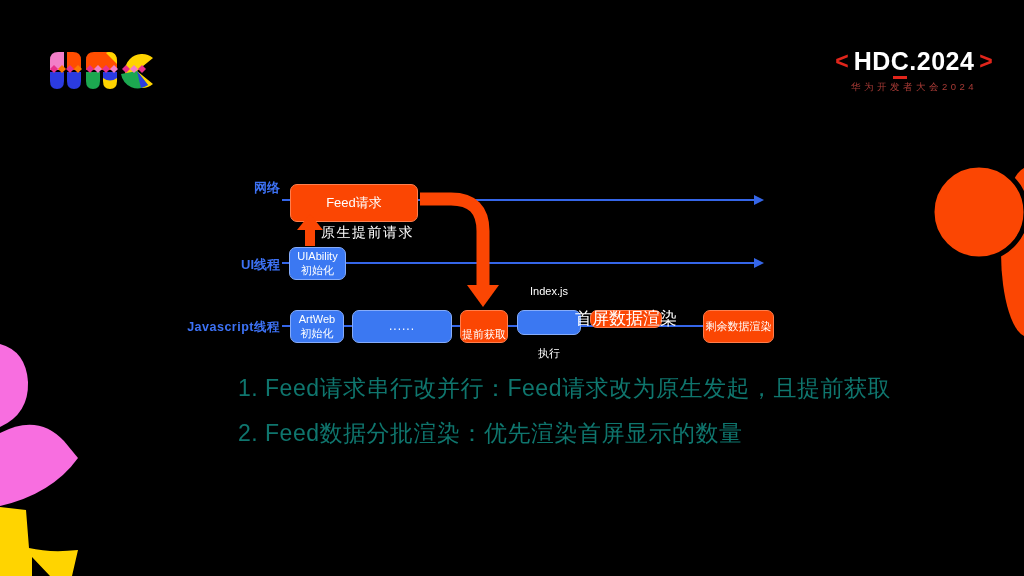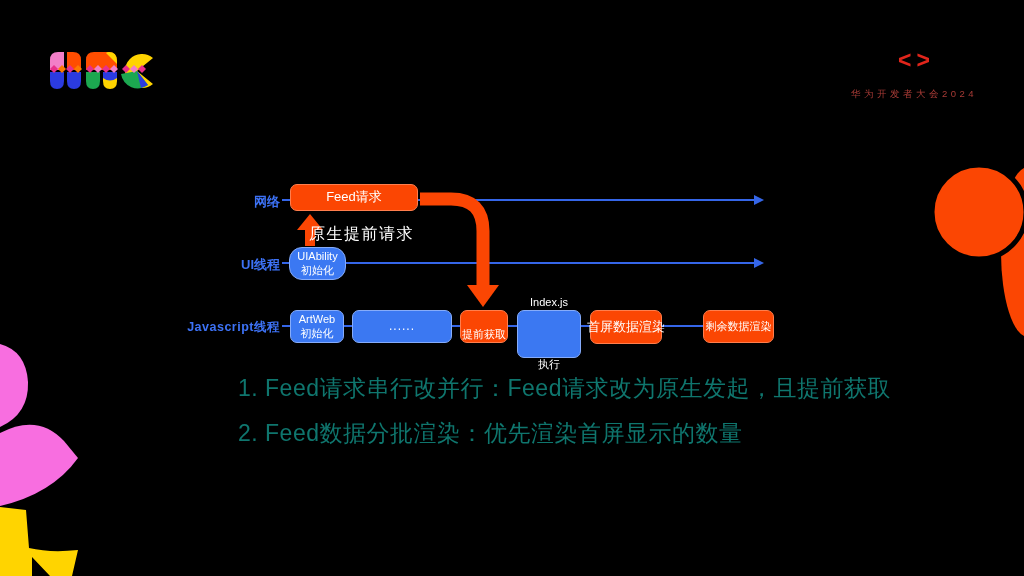--- a/index.html
+++ b/index.html
@@ -9,50 +9,50 @@
   }
   .slide *{box-sizing:border-box;}
   svg.layer{position:absolute;left:0;top:0;}
   
   .logo-svg{position:absolute;left:50px;top:52px;z-index:2;}
   .brand{position:absolute;left:834px;top:49px;width:160px;z-index:2;}
   .brand-main{display:flex;align-items:center;justify-content:center;gap:5px;}
   .brand-bracket{color:#e1251b;font-size:23px;font-weight:700;line-height:1;}
   .brand-name{position:relative;color:#ffffff;font-size:25px;font-weight:700;line-height:1;letter-spacing:0.5px;}
   .brand-underscore{position:absolute;left:39px;bottom:-5px;width:14px;height:3px;background:#e1251b;}
-  .brand-sub{margin-top:16px;text-align:center;color:#a83b36;font-size:9.5px;letter-spacing:3.5px;white-space:nowrap;}
+  .brand-sub{margin-top:7px;text-align:center;color:#a83b36;font-size:9.5px;letter-spacing:3.5px;white-space:nowrap;}
   .page-title{
     position:absolute;top:94px;left:0;right:0;text-align:center;z-index:2;
     color:#ffffff;font-size:31px;font-weight:500;letter-spacing:1px;
   }
   
   .lane-label{
     position:absolute;right:744px;text-align:right;z-index:2;
     color:#3d72f5;font-size:13px;font-weight:700;white-space:nowrap;
   }
-  .lane-label.network{top:193px;}
+  .lane-label.network{top:179px;}
   .lane-label.ui{top:256px;}
   .lane-label.js{top:319px;font-size:12.5px;letter-spacing:0.5px;}
   .box{
     position:absolute;z-index:2;display:flex;flex-direction:column;align-items:center;justify-content:center;
     color:#ffffff;border-radius:7px;text-align:center;line-height:1.25;white-space:nowrap;
   }
   .box.orange{background:#fb4603;border:1px solid #ff7e4d;}
   .box.blue{background:#3b78f2;border:1px solid #86acfa;}
-  .box.feed{left:290px;top:184px;width:128px;height:27px;font-size:13px;}
-  .box.uiability{left:289px;top:247px;width:57px;height:33px;font-size:11px;border-radius:13px;}
+  .box.feed{left:290px;top:184px;width:128px;height:38px;font-size:13px;}
+  .box.uiability{left:289px;top:247px;width:57px;height:33px;font-size:11px;}
   .box.artweb{left:290px;top:310px;width:54px;height:33px;font-size:11px;}
   .box.dots{left:352px;top:310px;width:100px;height:33px;font-size:12px;letter-spacing:1px;}
   .box.prefetch{left:460px;top:310px;width:48px;height:33px;font-size:11px;justify-content:flex-end;}
-  .box.indexjs{left:517px;top:310px;width:64px;height:48px;font-size:11px;gap:48px;}
-  .box.firstscreen{left:590px;top:310px;width:72px;height:34px;font-size:13px;}
+  .box.indexjs{left:517px;top:310px;width:64px;height:25px;font-size:11px;gap:48px;}
+  .box.firstscreen{left:590px;top:310px;width:72px;height:18px;font-size:17px;}
   .box.remaining{left:703px;top:310px;width:71px;height:33px;font-size:11px;}
   .prefetch-note{
-    position:absolute;left:309px;top:224px;z-index:3;
-    color:#ffffff;font-size:16px;letter-spacing:1.5px;white-space:nowrap;
+    position:absolute;left:321px;top:224px;z-index:3;
+    color:#ffffff;font-size:14px;letter-spacing:1.5px;white-space:nowrap;
   }
   
   .note{position:absolute;left:238px;z-index:2;color:#0f766e;font-size:23px;letter-spacing:0.5px;white-space:nowrap;}
   .note.n1{top:373px;}
   .note.n2{top:418px;}
   .note.n3{top:463px;}
 </style>
 </head>
 <body>
 
@@ -103,20 +103,24 @@
     <path d="M103,6 A17,17 0 1 0 103,32 L87,19 Z" fill="#ffd400"></path>
     <path d="M71,22 A17,17 0 0 0 98,33 L87,19 Z" fill="#1ca750"></path>
     <path d="M87,19 L98,33 L91,36 Z" fill="#2b3be0"></path>
     <path d="M76,13 l4,4 -4,4 -4,-4 Z M92,13 l4,4 -4,4 -4,-4 Z" fill="#e8308a"></path>
     <path d="M84,13 l4,4 -4,4 -4,-4 Z" fill="#f27fc8"></path>
   </svg>
 
   <div class="brand">
     <div class="brand-main">
       <span class="brand-bracket">&lt;</span>
+      <span class="brand-name">
+        <span>HDC.2024</span>
+        <span class="brand-underscore"></span>
+      </span>
       <span class="brand-bracket">&gt;</span>
     </div>
     <div class="brand-sub">华为开发者大会2024</div>
   </div>
 
 
   <div class="lane-label network">网络</div>
   <div class="lane-label ui">UI线程</div>
   <div class="lane-label js">Javascript线程</div>
 

